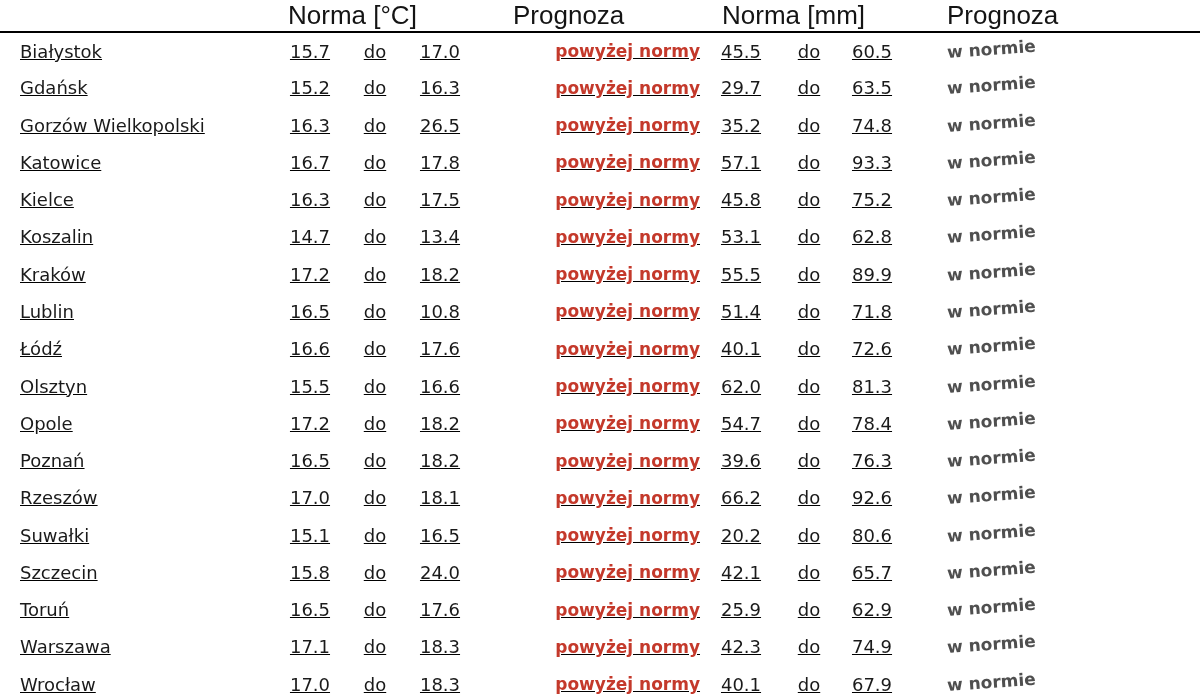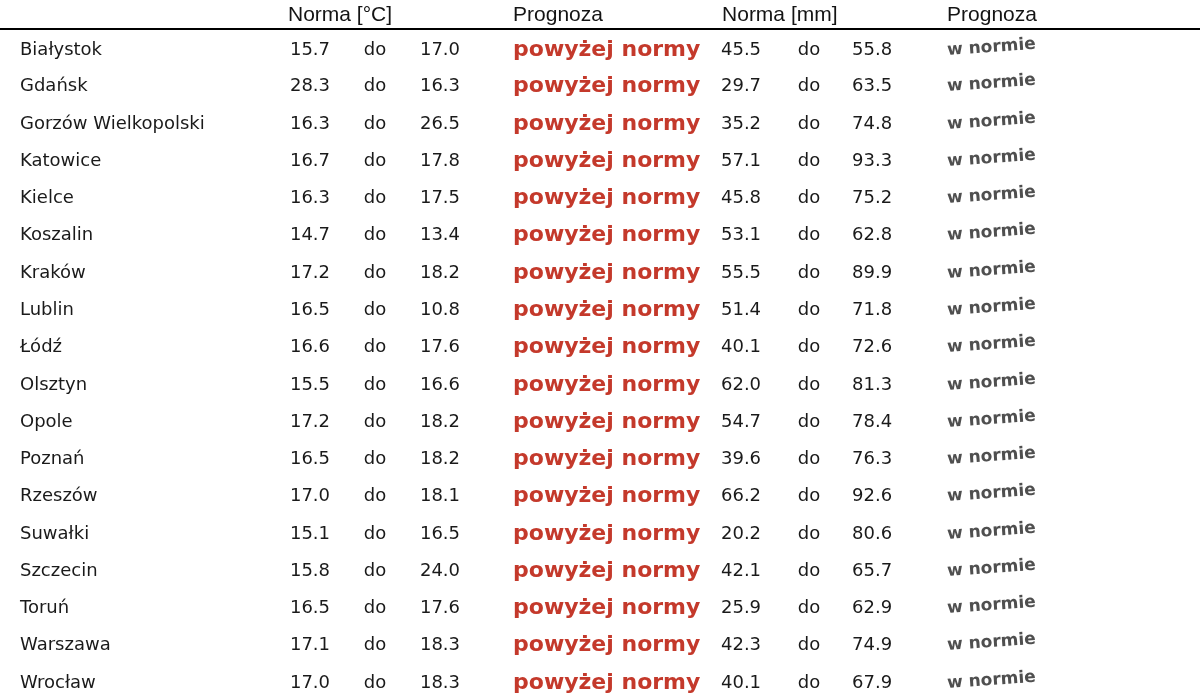--- a/index.html
+++ b/index.html
@@ -26,51 +26,51 @@
   col.c-thigh { width: 70px;  }
   col.c-prog1 { width: 225px; }
   col.c-mlow  { width: 82px;  }
   col.c-mdo   { width: 54px;  }
   col.c-mhigh { width: 72px;  }
   col.c-prog2 { width: 292px; }
 
   thead tr { height: 29px; }
   thead th {
     font-family: "Liberation Sans", sans-serif;
-    font-size: 21px;
+    font-size: 26px;
     font-weight: 400;
     color: #141414;
     text-align: left;
     vertical-align: middle;
     padding: 0;
     border-bottom: 2.5px solid #000000;
     white-space: nowrap;
     margin-top: 28px;
   }
   th.h-norma-c  { padding-left: 13px; }
   th.h-prog-t   { padding-left: 38px; }
   th.h-norma-mm { padding-left: 22px; }
   th.h-prog-mm  { padding-left: 39px; }
 
-  tbody tr { height: 37.27px; }
+  tbody tr { height: 37.27px; text-decoration: underline; }
   tbody td {
     font-family: "DejaVu Sans", sans-serif;
     font-size: 18px;
     font-weight: 400;
     color: #1a1a1a;
     vertical-align: middle;
     padding: 0;
     white-space: nowrap;
   }
   td.city { text-align: left; padding-left: 20px; }
   td.num, td.sep { text-align: center; }
   td.prog-t {
     text-align: right;
     padding-left: 38px;
-    font-size: 22px;
+    font-size: 17px;
     font-weight: 700;
     color: #c4392b;
     margin-top: 48px;
   }
   td.prog-mm {
     text-align: left;
     padding-left: 39px;
   }
   td.prog-mm .tilt {
     display: inline-block;
@@ -108,29 +108,29 @@
     </thead>
     <tbody>
   <tr>
     <td class="city">Białystok</td>
     <td class="num">15.7</td>
     <td class="sep">do</td>
     <td class="num">17.0</td>
     <td class="prog-t">powyżej normy</td>
     <td class="num">45.5</td>
     <td class="sep">do</td>
-    <td class="num">55.8</td>
+    <td class="num">60.5</td>
     <td class="prog-mm">
       <span class="tilt">w normie</span>
     </td>
   </tr>
 
   <tr>
     <td class="city">Gdańsk</td>
-    <td class="num">28.3</td>
+    <td class="num">15.2</td>
     <td class="sep">do</td>
     <td class="num">16.3</td>
     <td class="prog-t">powyżej normy</td>
     <td class="num">29.7</td>
     <td class="sep">do</td>
     <td class="num">63.5</td>
     <td class="prog-mm">
       <span class="tilt">w normie</span>
     </td>
   </tr>

